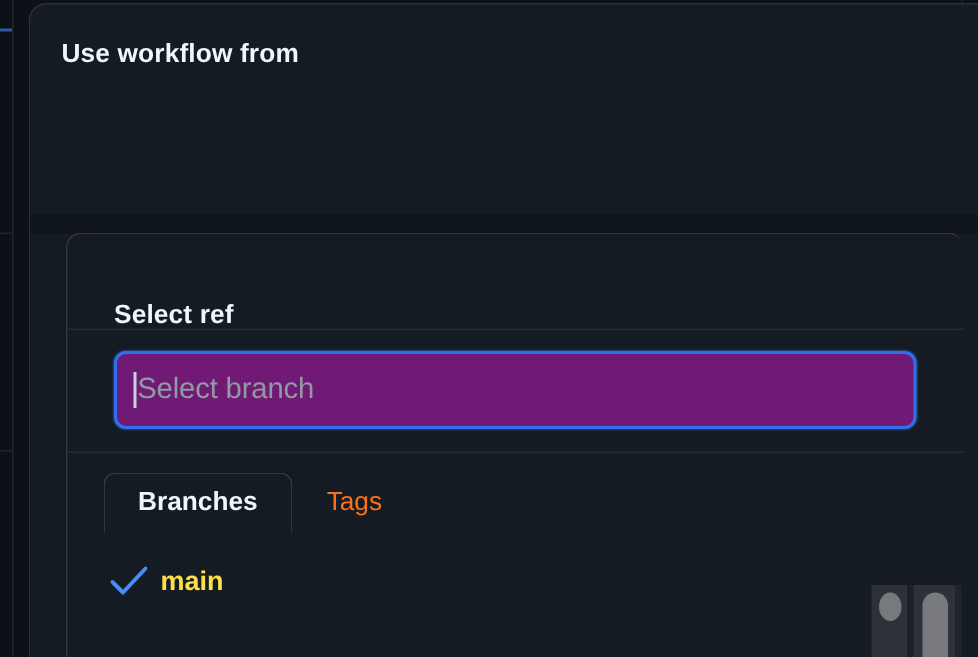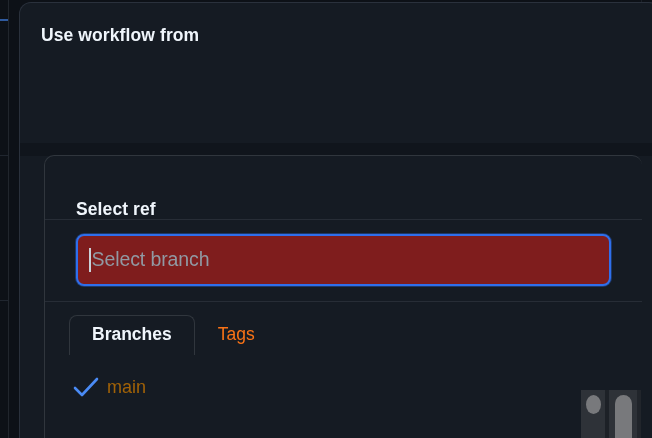--- a/index.html
+++ b/index.html
@@ -173,21 +173,21 @@
     margin-top: 44px;
   }
 
   .ref-search-row {
     padding: 14px 31px 15px 31px;
     border-bottom: 1px solid #272d36;
   }
   .search-field {
     position: relative;
     height: 52px;
-    background: #7f1d1d;
+    background: #701a75;
     border: 2px solid #2f6feb;
     border-radius: 8px;
     box-sizing: border-box;
     display: flex;
     align-items: center;
     padding: 0 11px;
     box-shadow: 0 0 0 1px rgba(47,111,235,0.35);
   }
   .caret-bar {
     width: 1.5px;
@@ -252,23 +252,23 @@
   .check-icon {
     width: 38px;
     flex: 0 0 38px;
     display: flex;
     align-items: center;
     justify-content: flex-start;
     padding-left: 4px;
     box-sizing: border-box;
   }
   .ref-list-label {
-    color: #a16207;
+    color: #fde047;
     font-size: 18px;
-    font-weight: normal;
+    font-weight: bold;
     line-height: 1;
   }
 
   
   .sb {
     position: absolute;
     background: #2e3238;
   }
   .sb-a {
     left: 581px;

